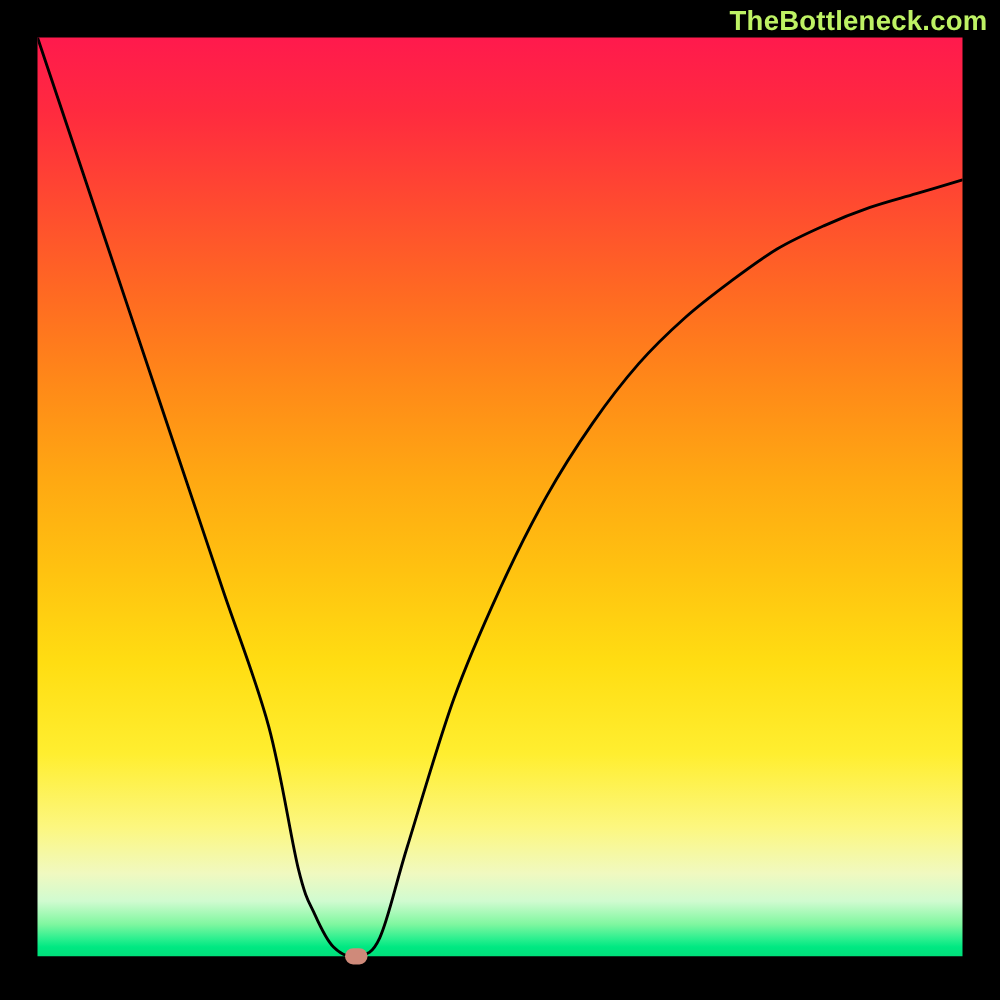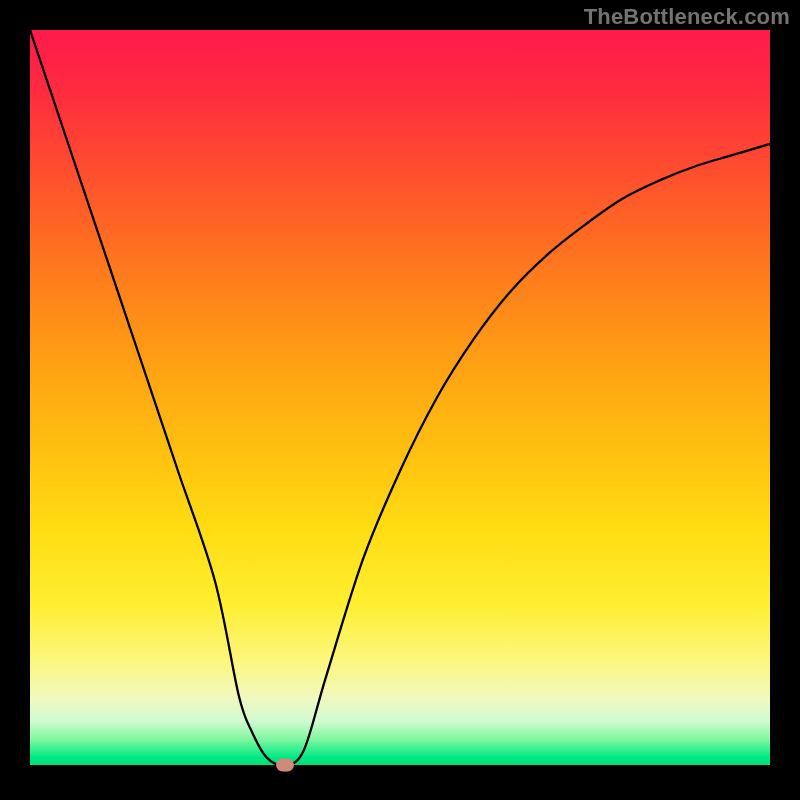--- a/index.html
+++ b/index.html
@@ -38,21 +38,21 @@
     );
     box-sizing: border-box;
   }
   .watermark {
     position: absolute;
     top: 4px;
     right: 10px;
     font-family: Arial, Helvetica, sans-serif;
     font-size: 22px;
     font-weight: 600;
-    color: #737373;
+    color: #bef264;
     letter-spacing: 0.2px;
   }
   svg.curve {
     position: absolute;
     left: 0;
     top: 0;
     width: 100%;
     height: 100%;
   }
   .marker {

